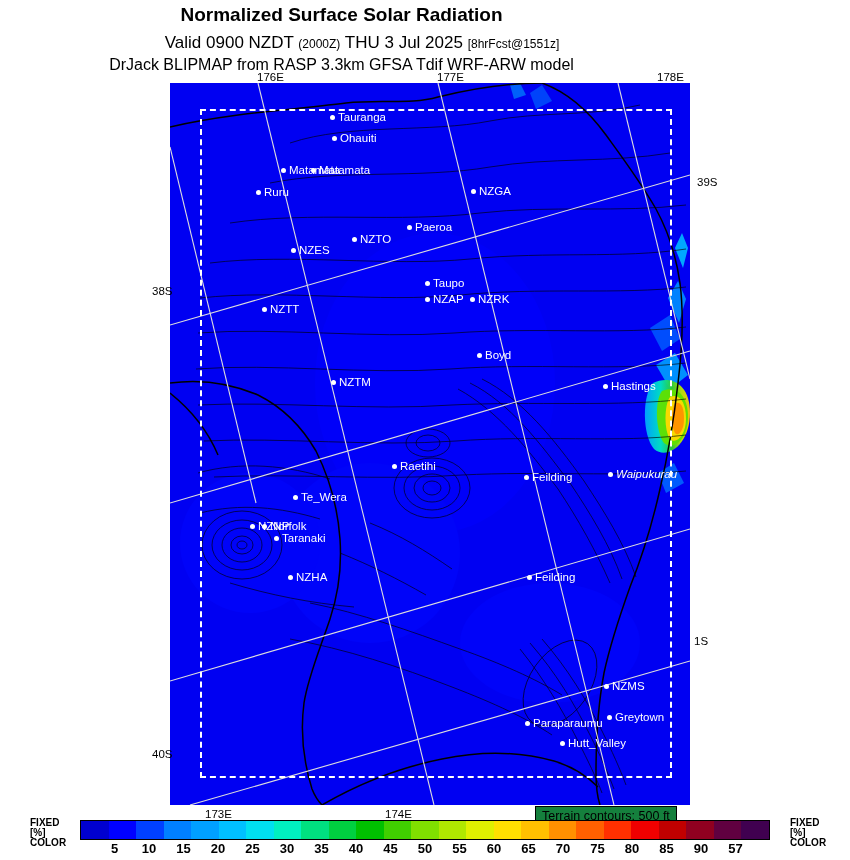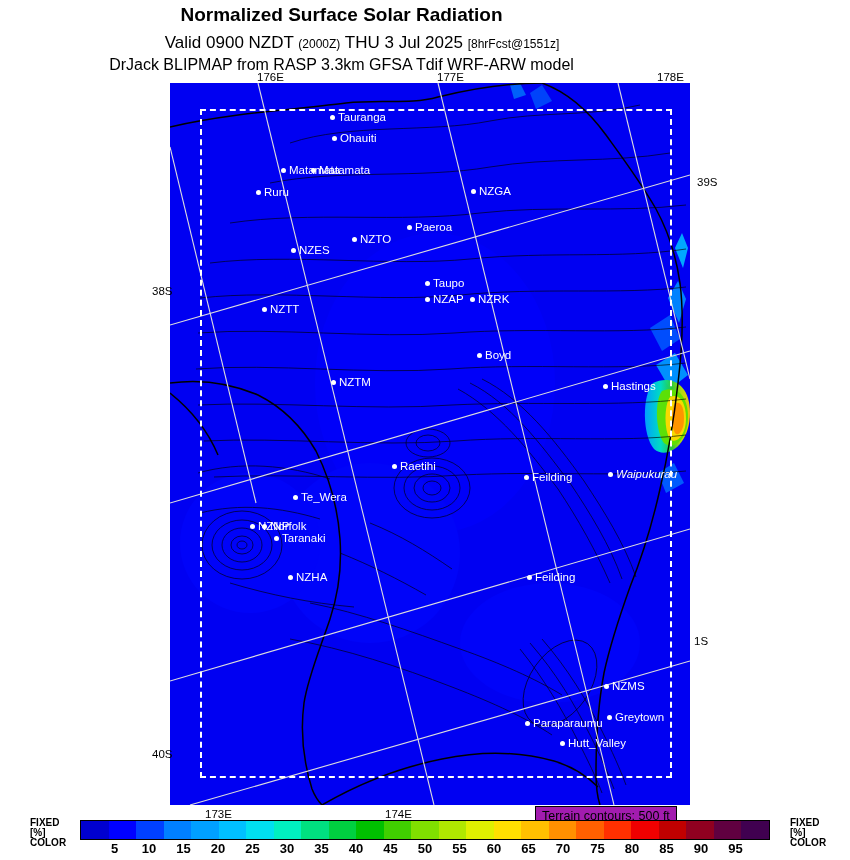--- a/index.html
+++ b/index.html
@@ -102,21 +102,21 @@
     margin-right: 3px;
   }
   .station .name {
     vertical-align: middle;
   }
   
   #terrain-note {
     position: absolute;
     left: 535px;
     top: 806px;
-    background: #a21caf;
+    background: #15803d;
     border: 1px solid #000000;
     font-size: 12.5px;
     padding: 2px 6px 3px 6px;
     white-space: nowrap;
   }
   .fixed-color-label {
     position: absolute;
     font-size: 10px;
     font-weight: bold;
     line-height: 10px;
@@ -378,16 +378,16 @@
       <div class="tick" style="left: 310.5px;">45</div>
       <div class="tick" style="left: 345px;">50</div>
       <div class="tick" style="left: 379.5px;">55</div>
       <div class="tick" style="left: 414px;">60</div>
       <div class="tick" style="left: 448.5px;">65</div>
       <div class="tick" style="left: 483px;">70</div>
       <div class="tick" style="left: 517.5px;">75</div>
       <div class="tick" style="left: 552px;">80</div>
       <div class="tick" style="left: 586.5px;">85</div>
       <div class="tick" style="left: 621px;">90</div>
-      <div class="tick" style="left: 655.5px;">95</div>
+      <div class="tick" style="left: 655.5px;">57</div>
     </div>
 
 </div>
 
 </body></html>

